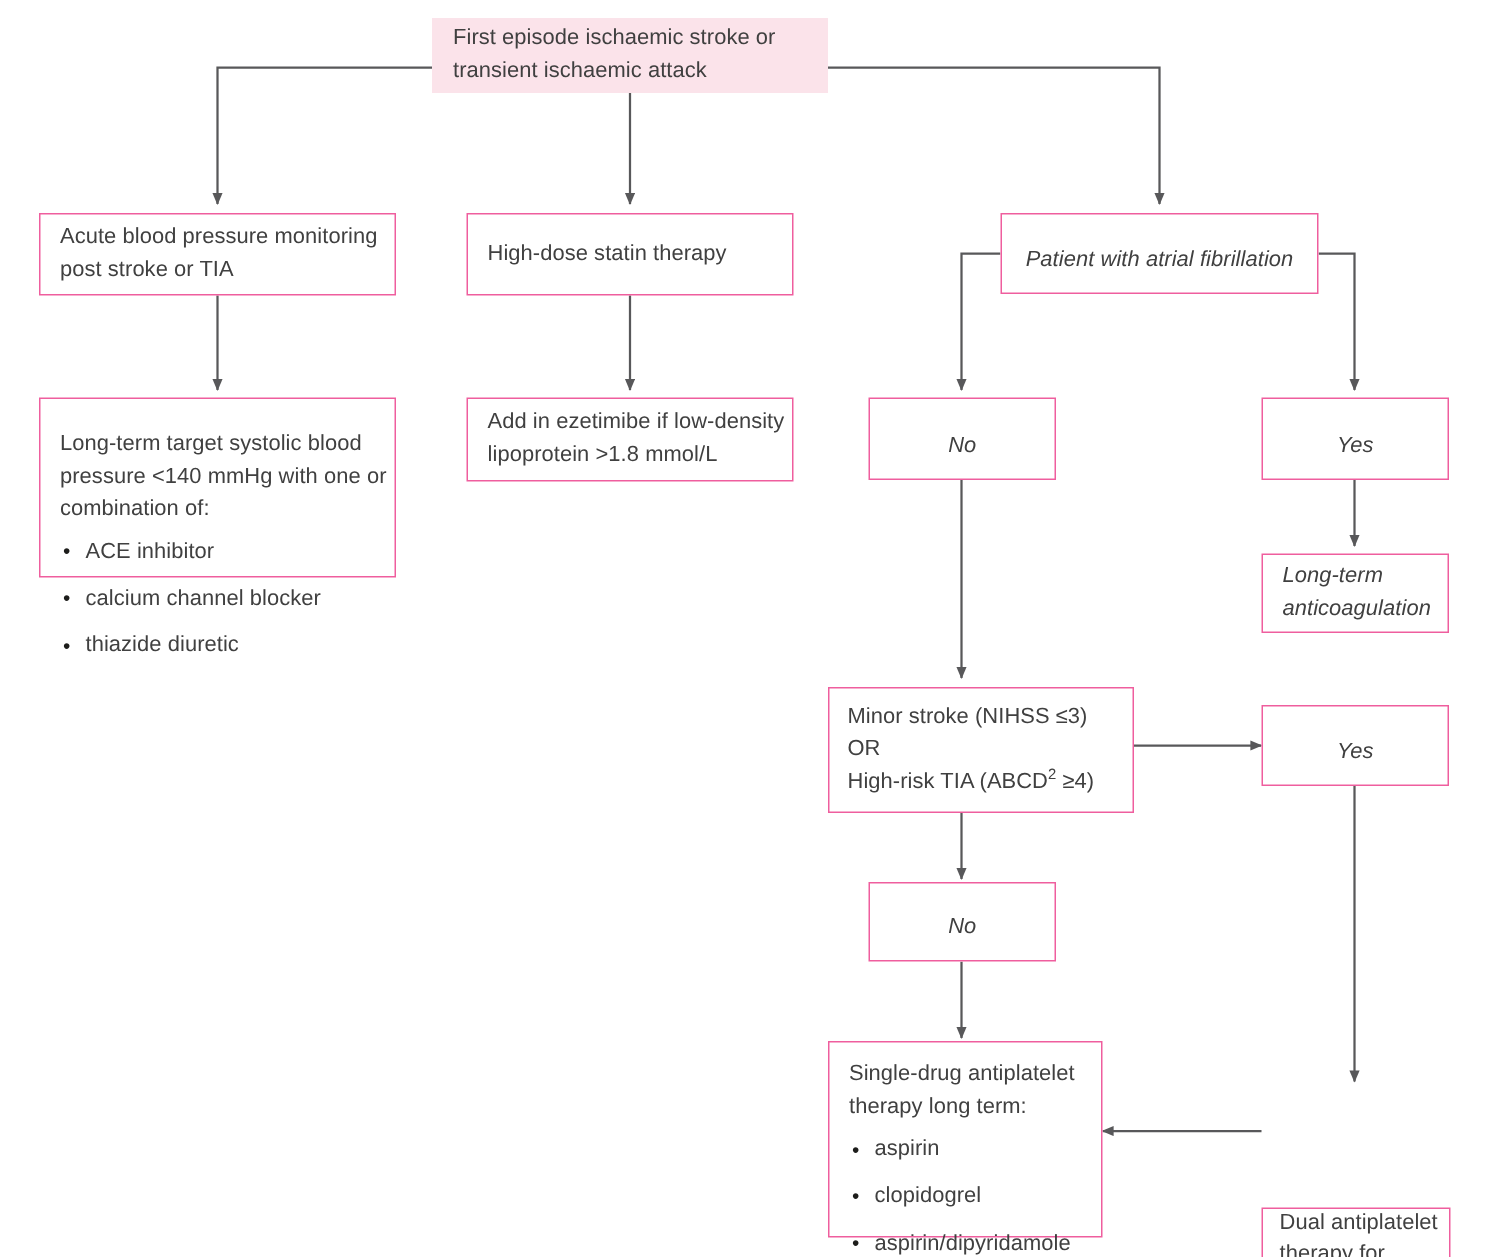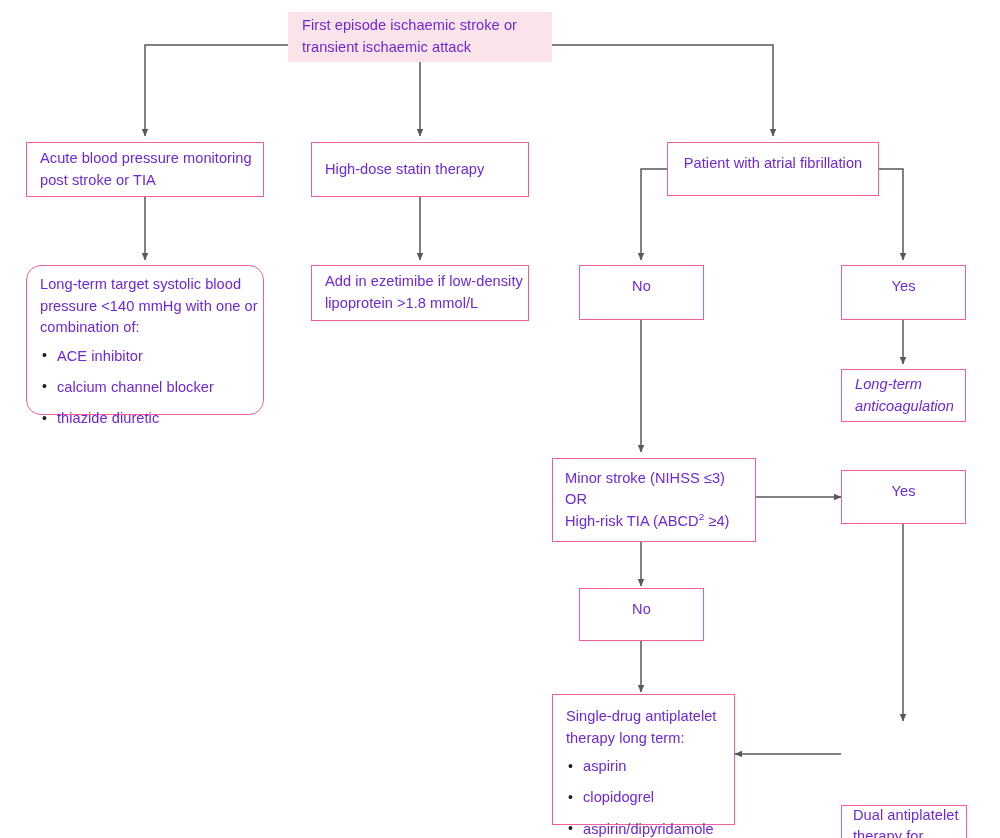--- a/index.html
+++ b/index.html
@@ -31,32 +31,33 @@
     position: absolute;
     box-sizing: border-box;
     background: #ffffff;
     border: 1.6px solid #ef5e9e;
     display: flex;
     flex-direction: column;
     justify-content: center;
     padding: 10px 13px;
     font-size: 14.6px;
     line-height: 1.48;
-    color: #6d28d9;
+    color: #404040;
     letter-spacing: 0.05px;
   }
   .node.start {
     border: none;
     background: #fbe3ea;
     padding: 12px 14px;
   }
   .node.center {
     align-items: center;
-    justify-content: flex-start;
+    justify-content: flex-end;
     padding: 10px;
+    font-style: italic;
   }
   .node .line {
     white-space: nowrap;
   }
   ul.bullets {
     list-style: none;
     margin: 7px 0 0 0;
     padding: 0;
   }
   ul.bullets li {
@@ -127,21 +128,21 @@
   <div class="node start" style="left:288px; top:12px; width:264px; height:50px;">
     <span class="line">First episode ischaemic stroke or</span>
     <span class="line">transient ischaemic attack</span>
   </div>
 
   <div class="node" style="left:26px; top:142px; width:238px; height:55px;">
     <span class="line">Acute blood pressure monitoring</span>
     <span class="line">post stroke or TIA</span>
   </div>
 
-  <div class="node" style="left:26px; top:265px; width:238px; height:150px; justify-content:flex-start; padding-top:8px;border-radius:15px;">
+  <div class="node" style="left:26px; top:265px; width:238px; height:120px; justify-content:flex-start; padding-top:20px;">
     <span class="line">Long-term target systolic blood</span>
     <span class="line">pressure &lt;140 mmHg with one or</span>
     <span class="line">combination of:</span>
     <ul class="bullets">
       <li>ACE inhibitor</li>
       <li>calcium channel blocker</li>
       <li>thiazide diuretic</li>
     </ul>
   </div>
 

